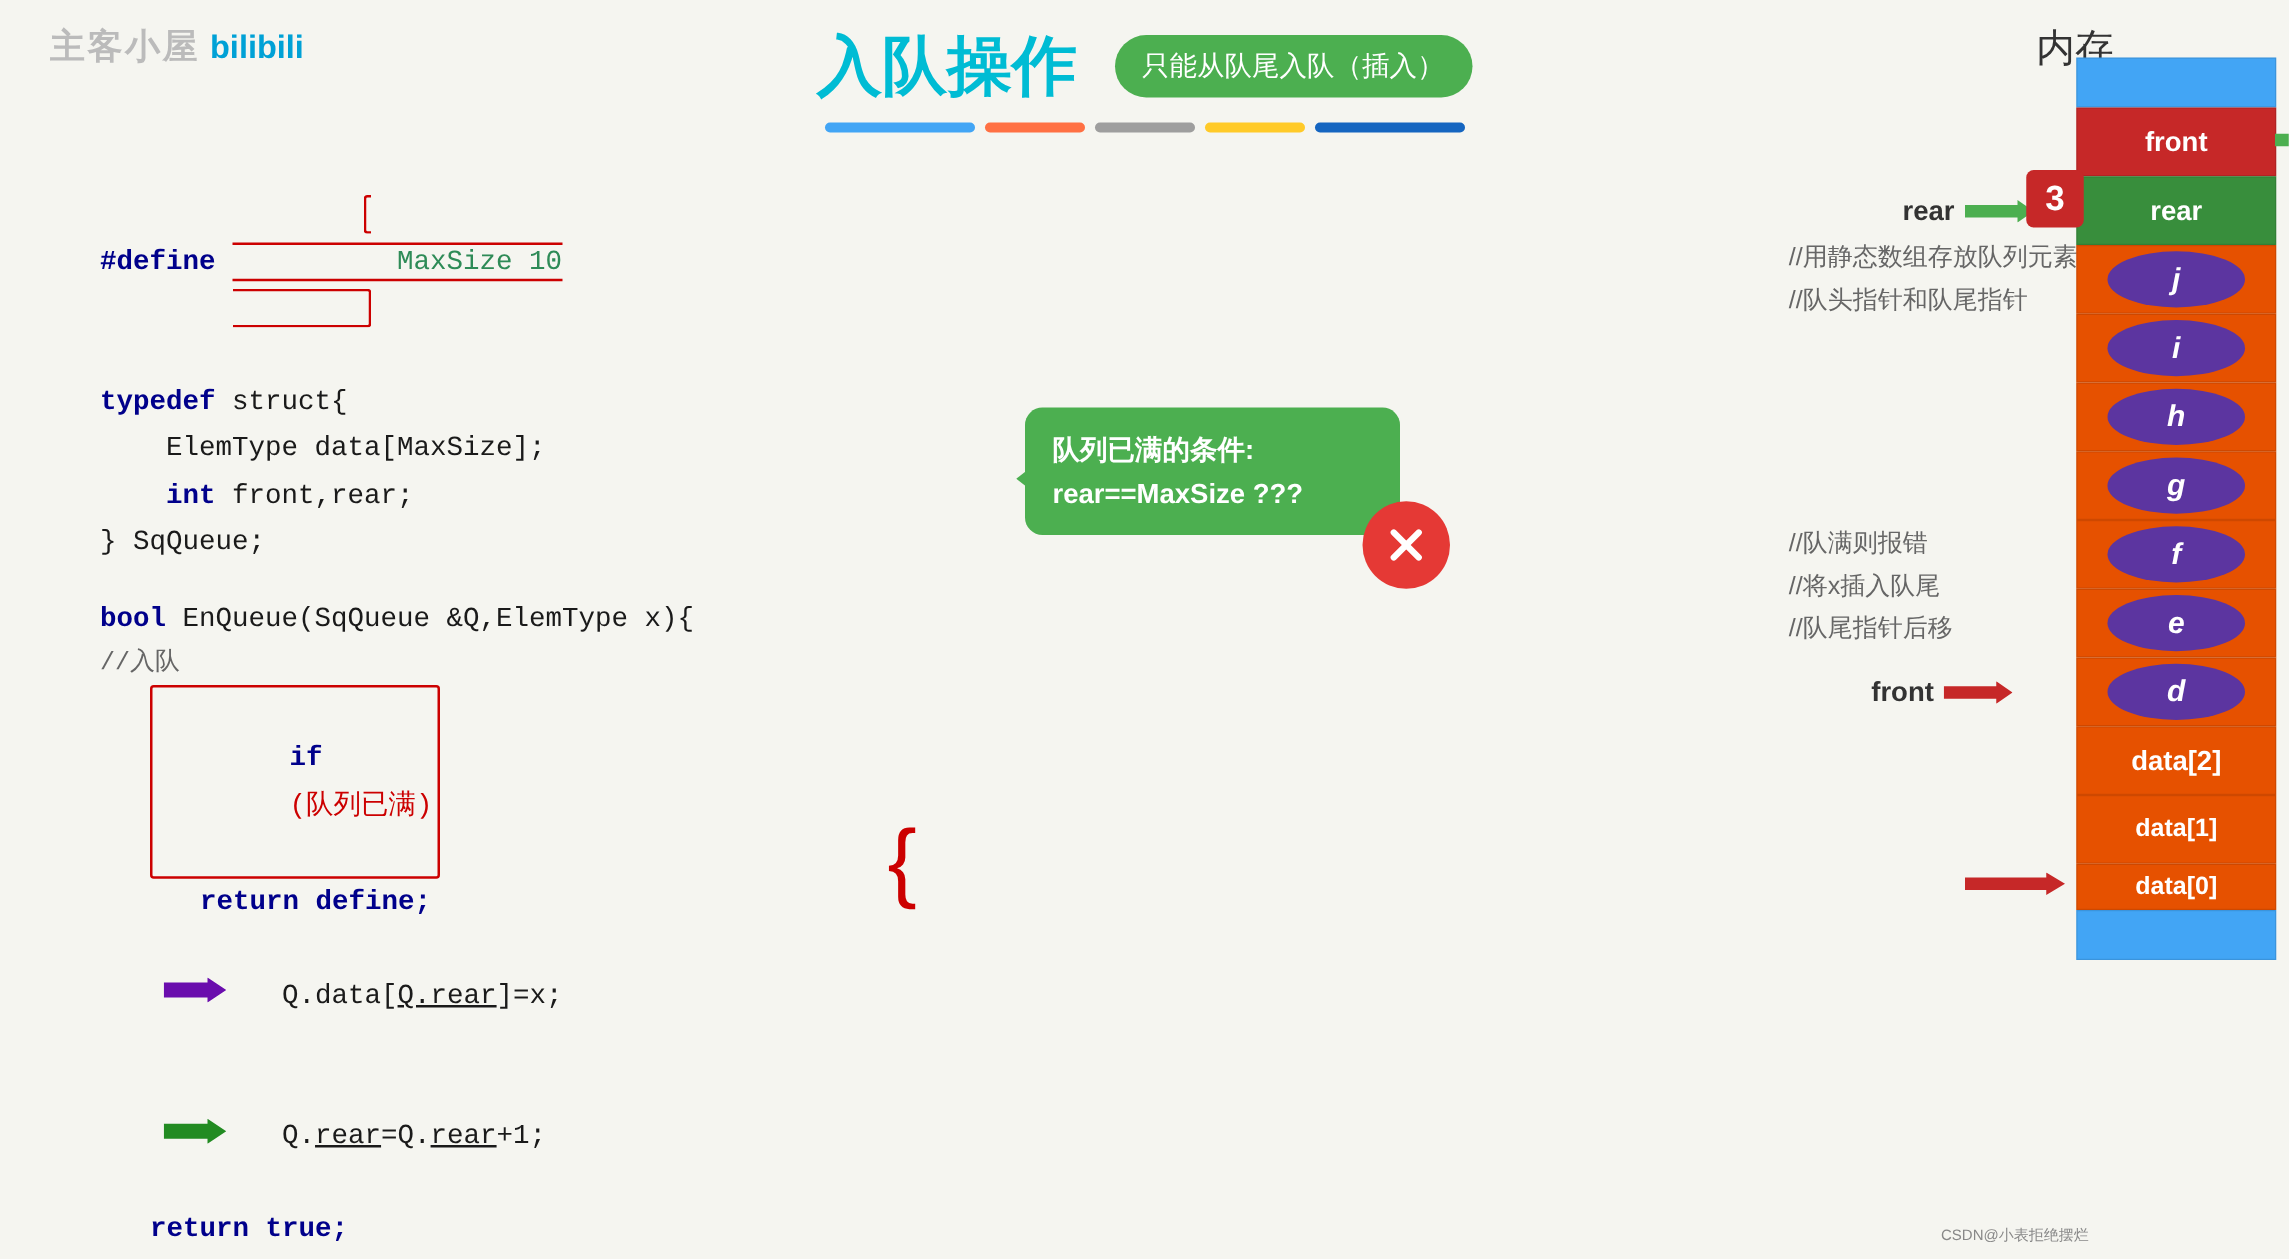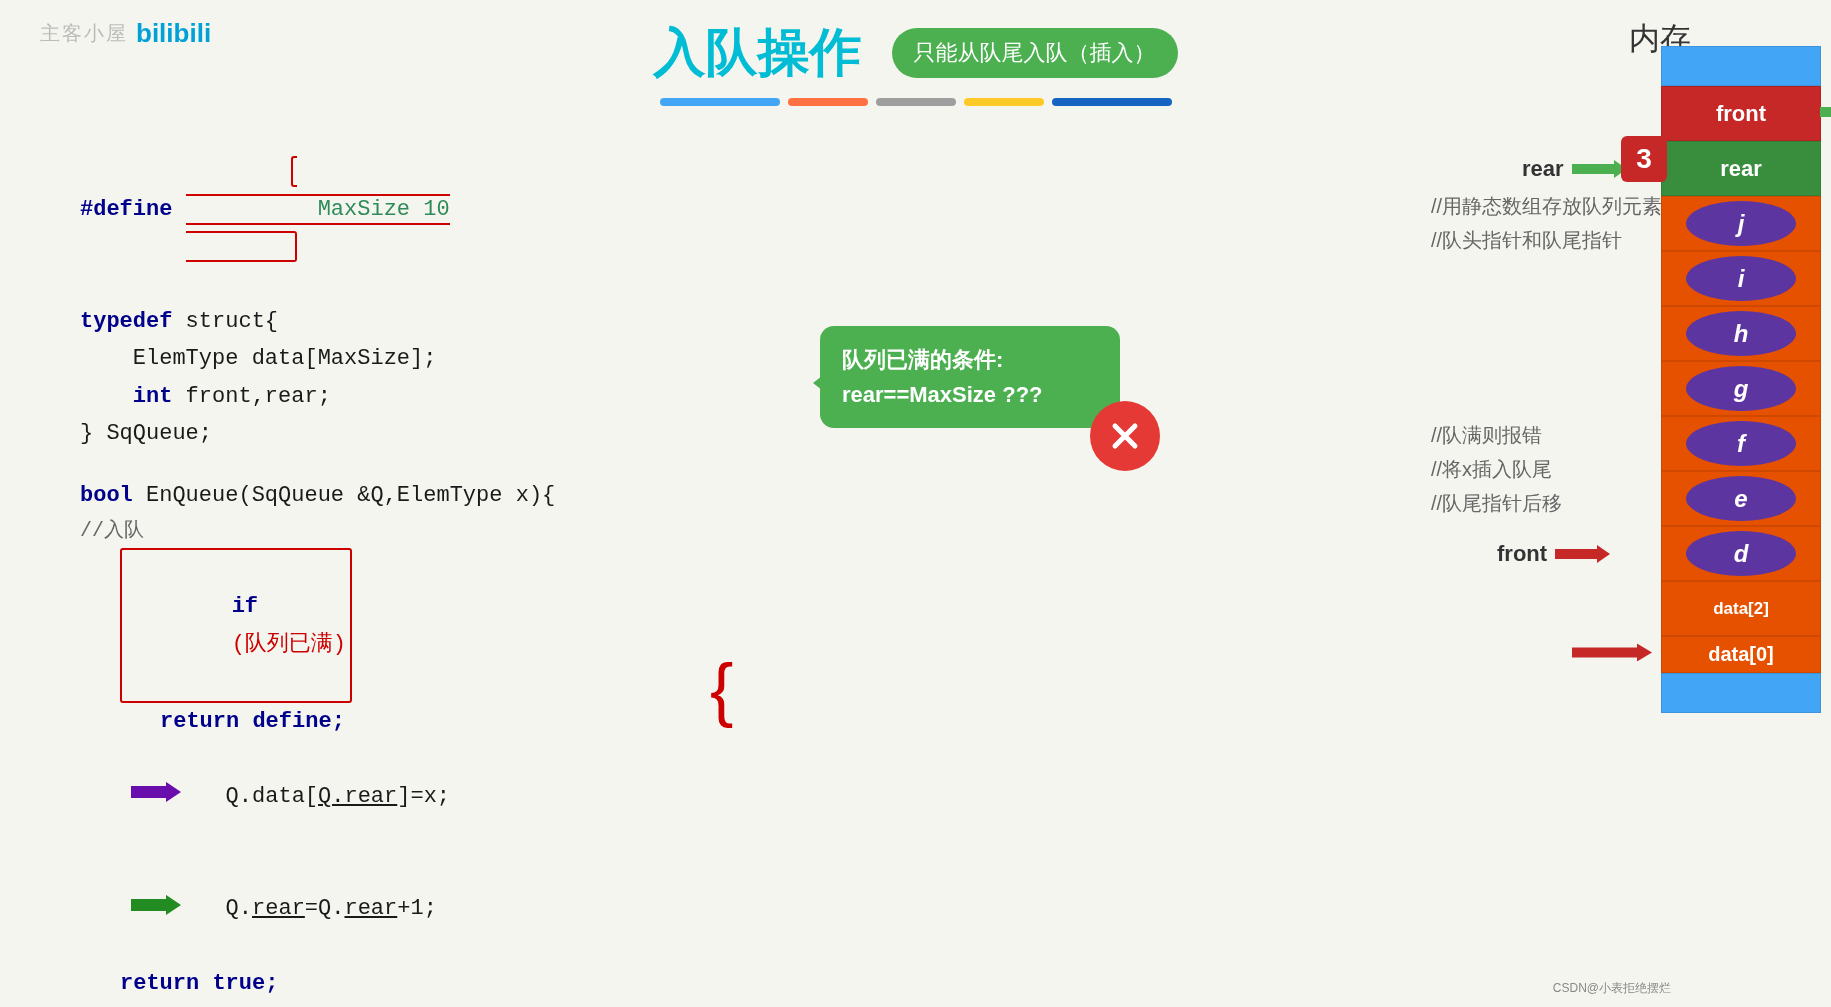--- a/index.html
+++ b/index.html
@@ -24,22 +24,22 @@
     .logo-area {
       position: absolute;
       left: 40px;
       top: 18px;
       display: flex;
       align-items: center;
       gap: 8px;
     }
     .logo-text {
       color: #bbb;
-      font-size: 20px;
-      font-weight: 400;
+      font-size: 28px;
+      font-weight: 700;
       letter-spacing: 2px;
     }
     .bilibili-logo {
       color: #00a1d6;
       font-size: 26px;
       font-weight: bold;
     }
     .page-title {
       color: #00bcd4;
       font-size: 52px;
@@ -398,22 +398,23 @@
         <div class="mem-oval">d</div>
 
         <div style="position:absolute; left:-165px; top:50%; transform:translateY(-50%); display:flex; align-items:center; gap:8px;">
           <span style="font-size:22px; color:#333;">front</span>
           <svg width="55" height="18">
               <polygon points="0,4 42,4 42,0 55,9 42,18 42,14 0,14" fill="#c62828"></polygon>
             </svg>
         </div>
       </div>
 
-      <div class="mem-cell mem-cell-orange-plain" style="height:55px; font-size:17px;">data[2]</div>
-
+      <div class="mem-cell mem-cell-orange-plain" style="height:55px; font-size:22px;">data[2]</div>
+
+      <div class="mem-cell mem-cell-orange-plain" style="height:55px; font-size:20px;">data[1]</div>
 
       <div class="mem-cell mem-cell-orange-plain" style="height:37px; font-size:20px; position:relative;">
         data[0]
         
         <div style="position:absolute; left:-90px; top:50%; transform:translateY(-50%);">
           <svg width="80" height="18">
               <polygon points="0,4 65,4 65,0 80,9 65,18 65,14 0,14" fill="#c62828"></polygon>
             </svg>
         </div>
       </div>

